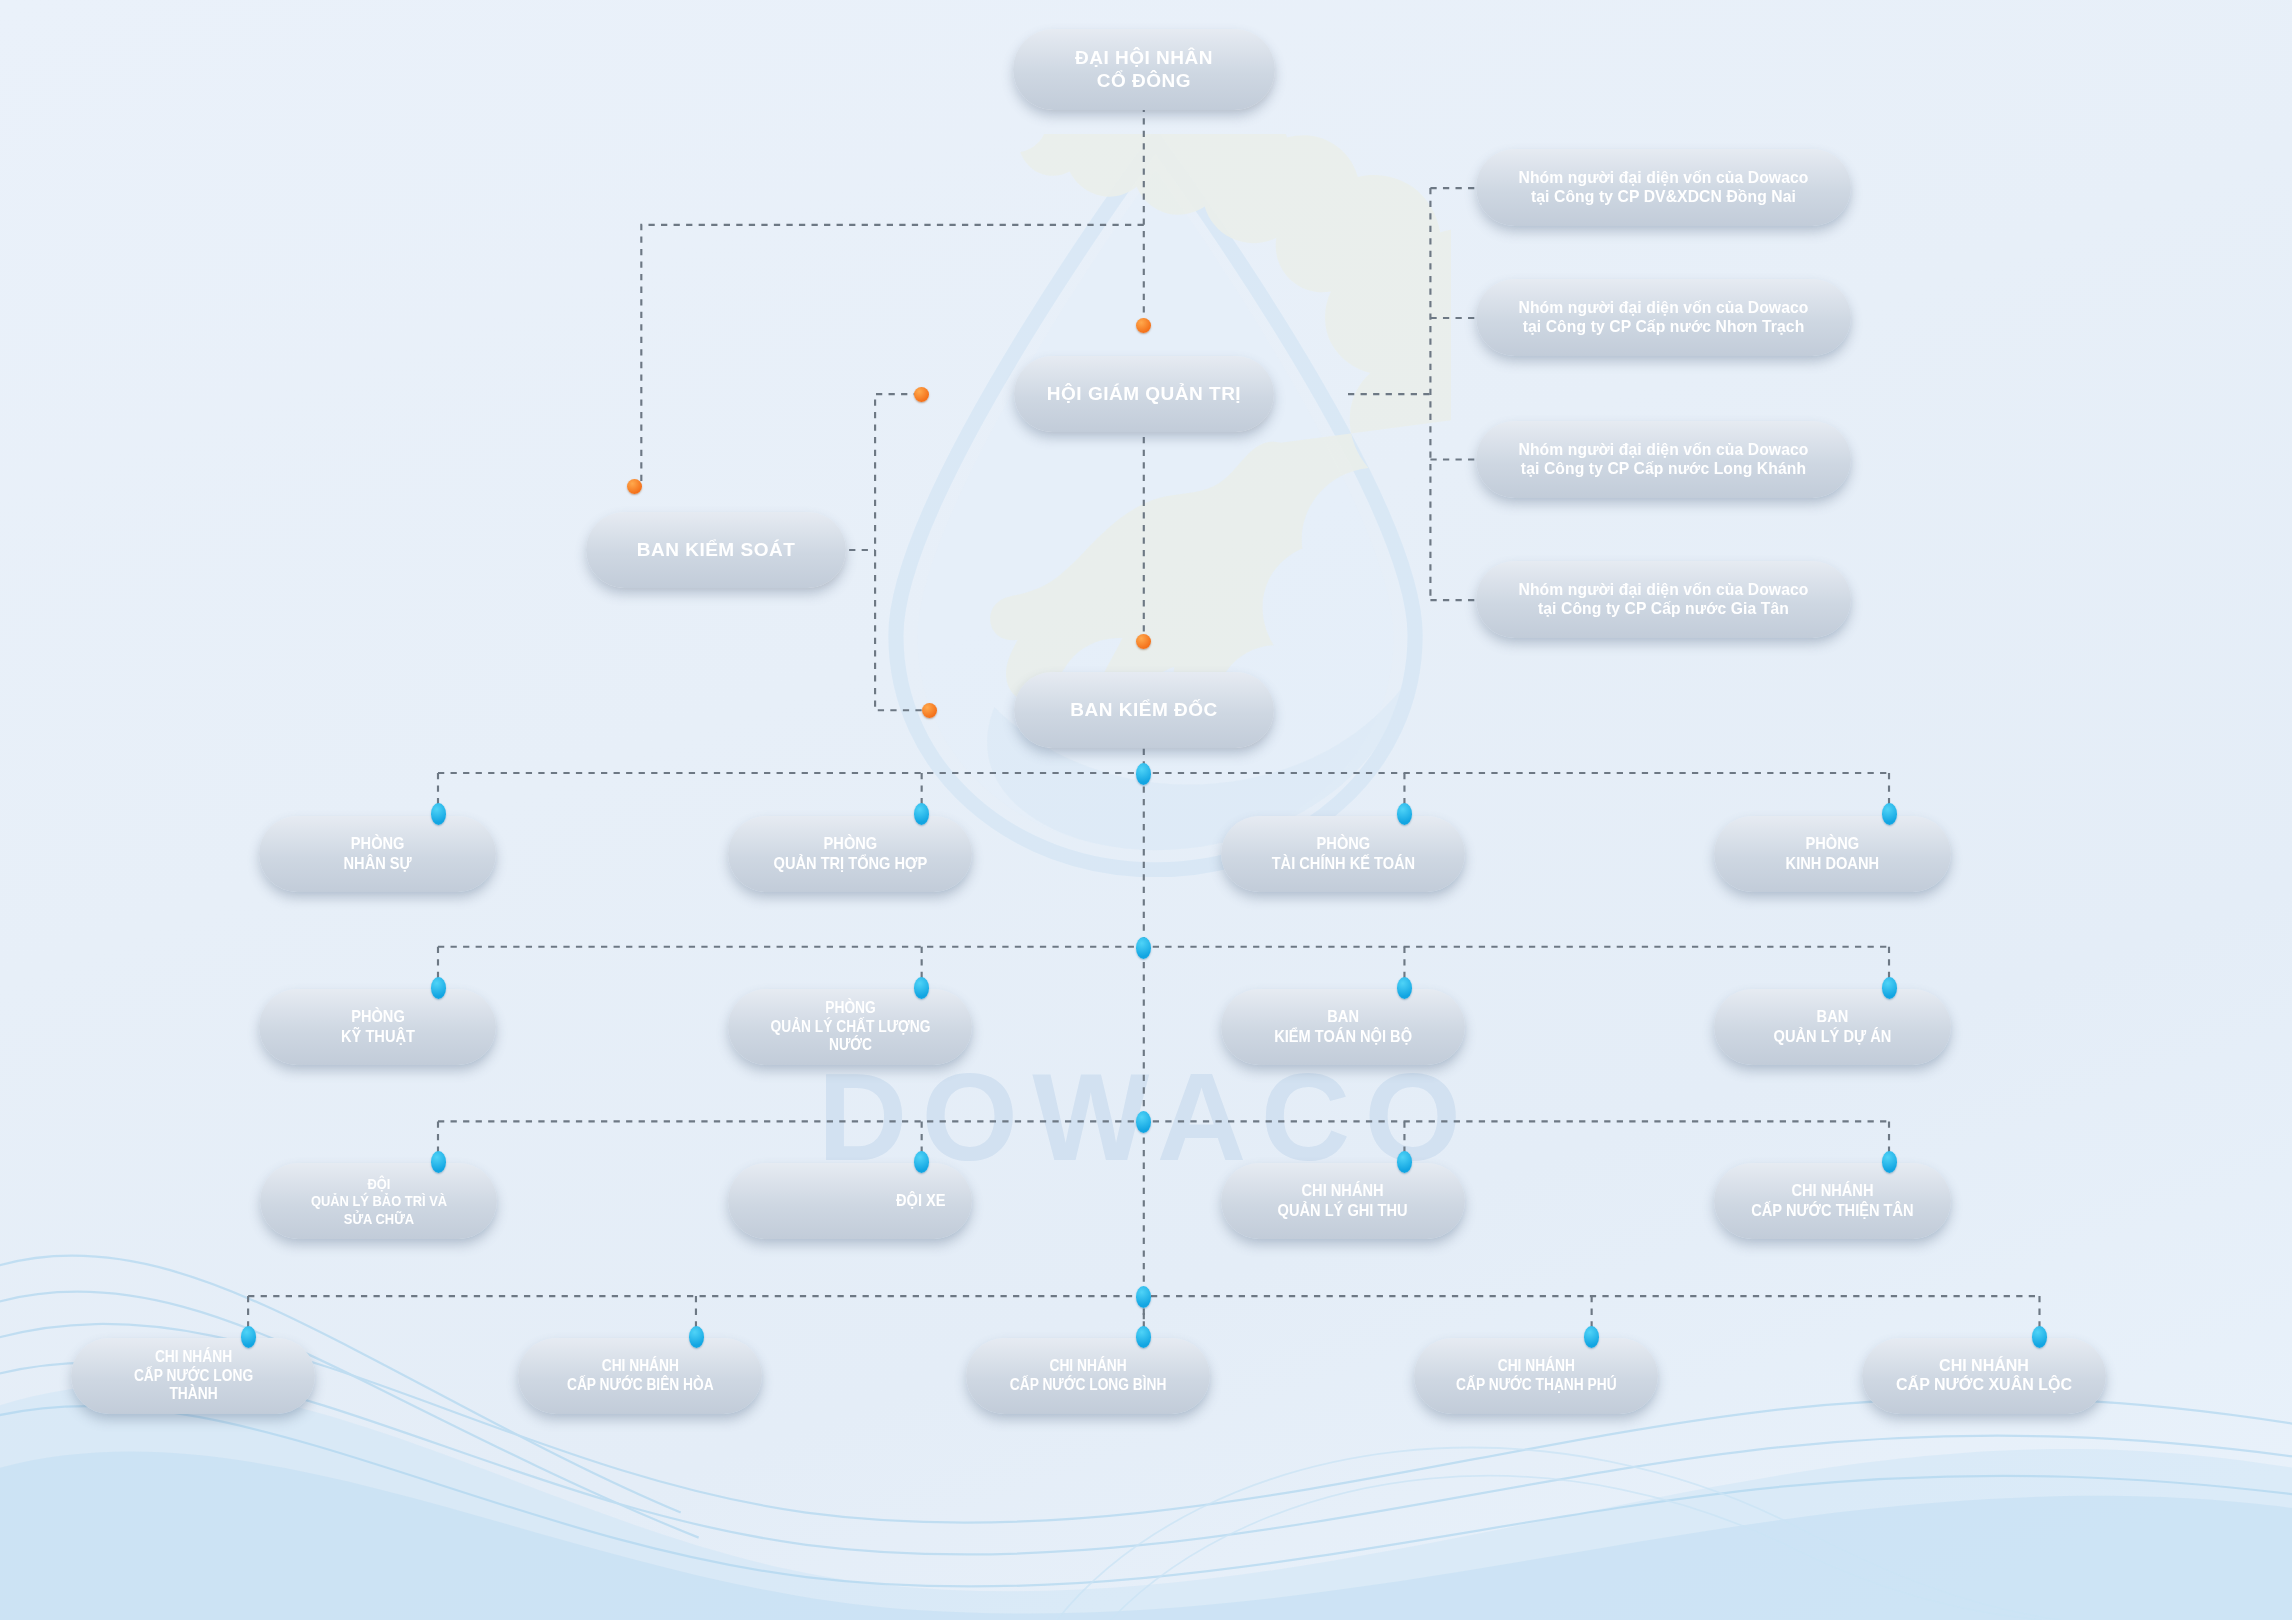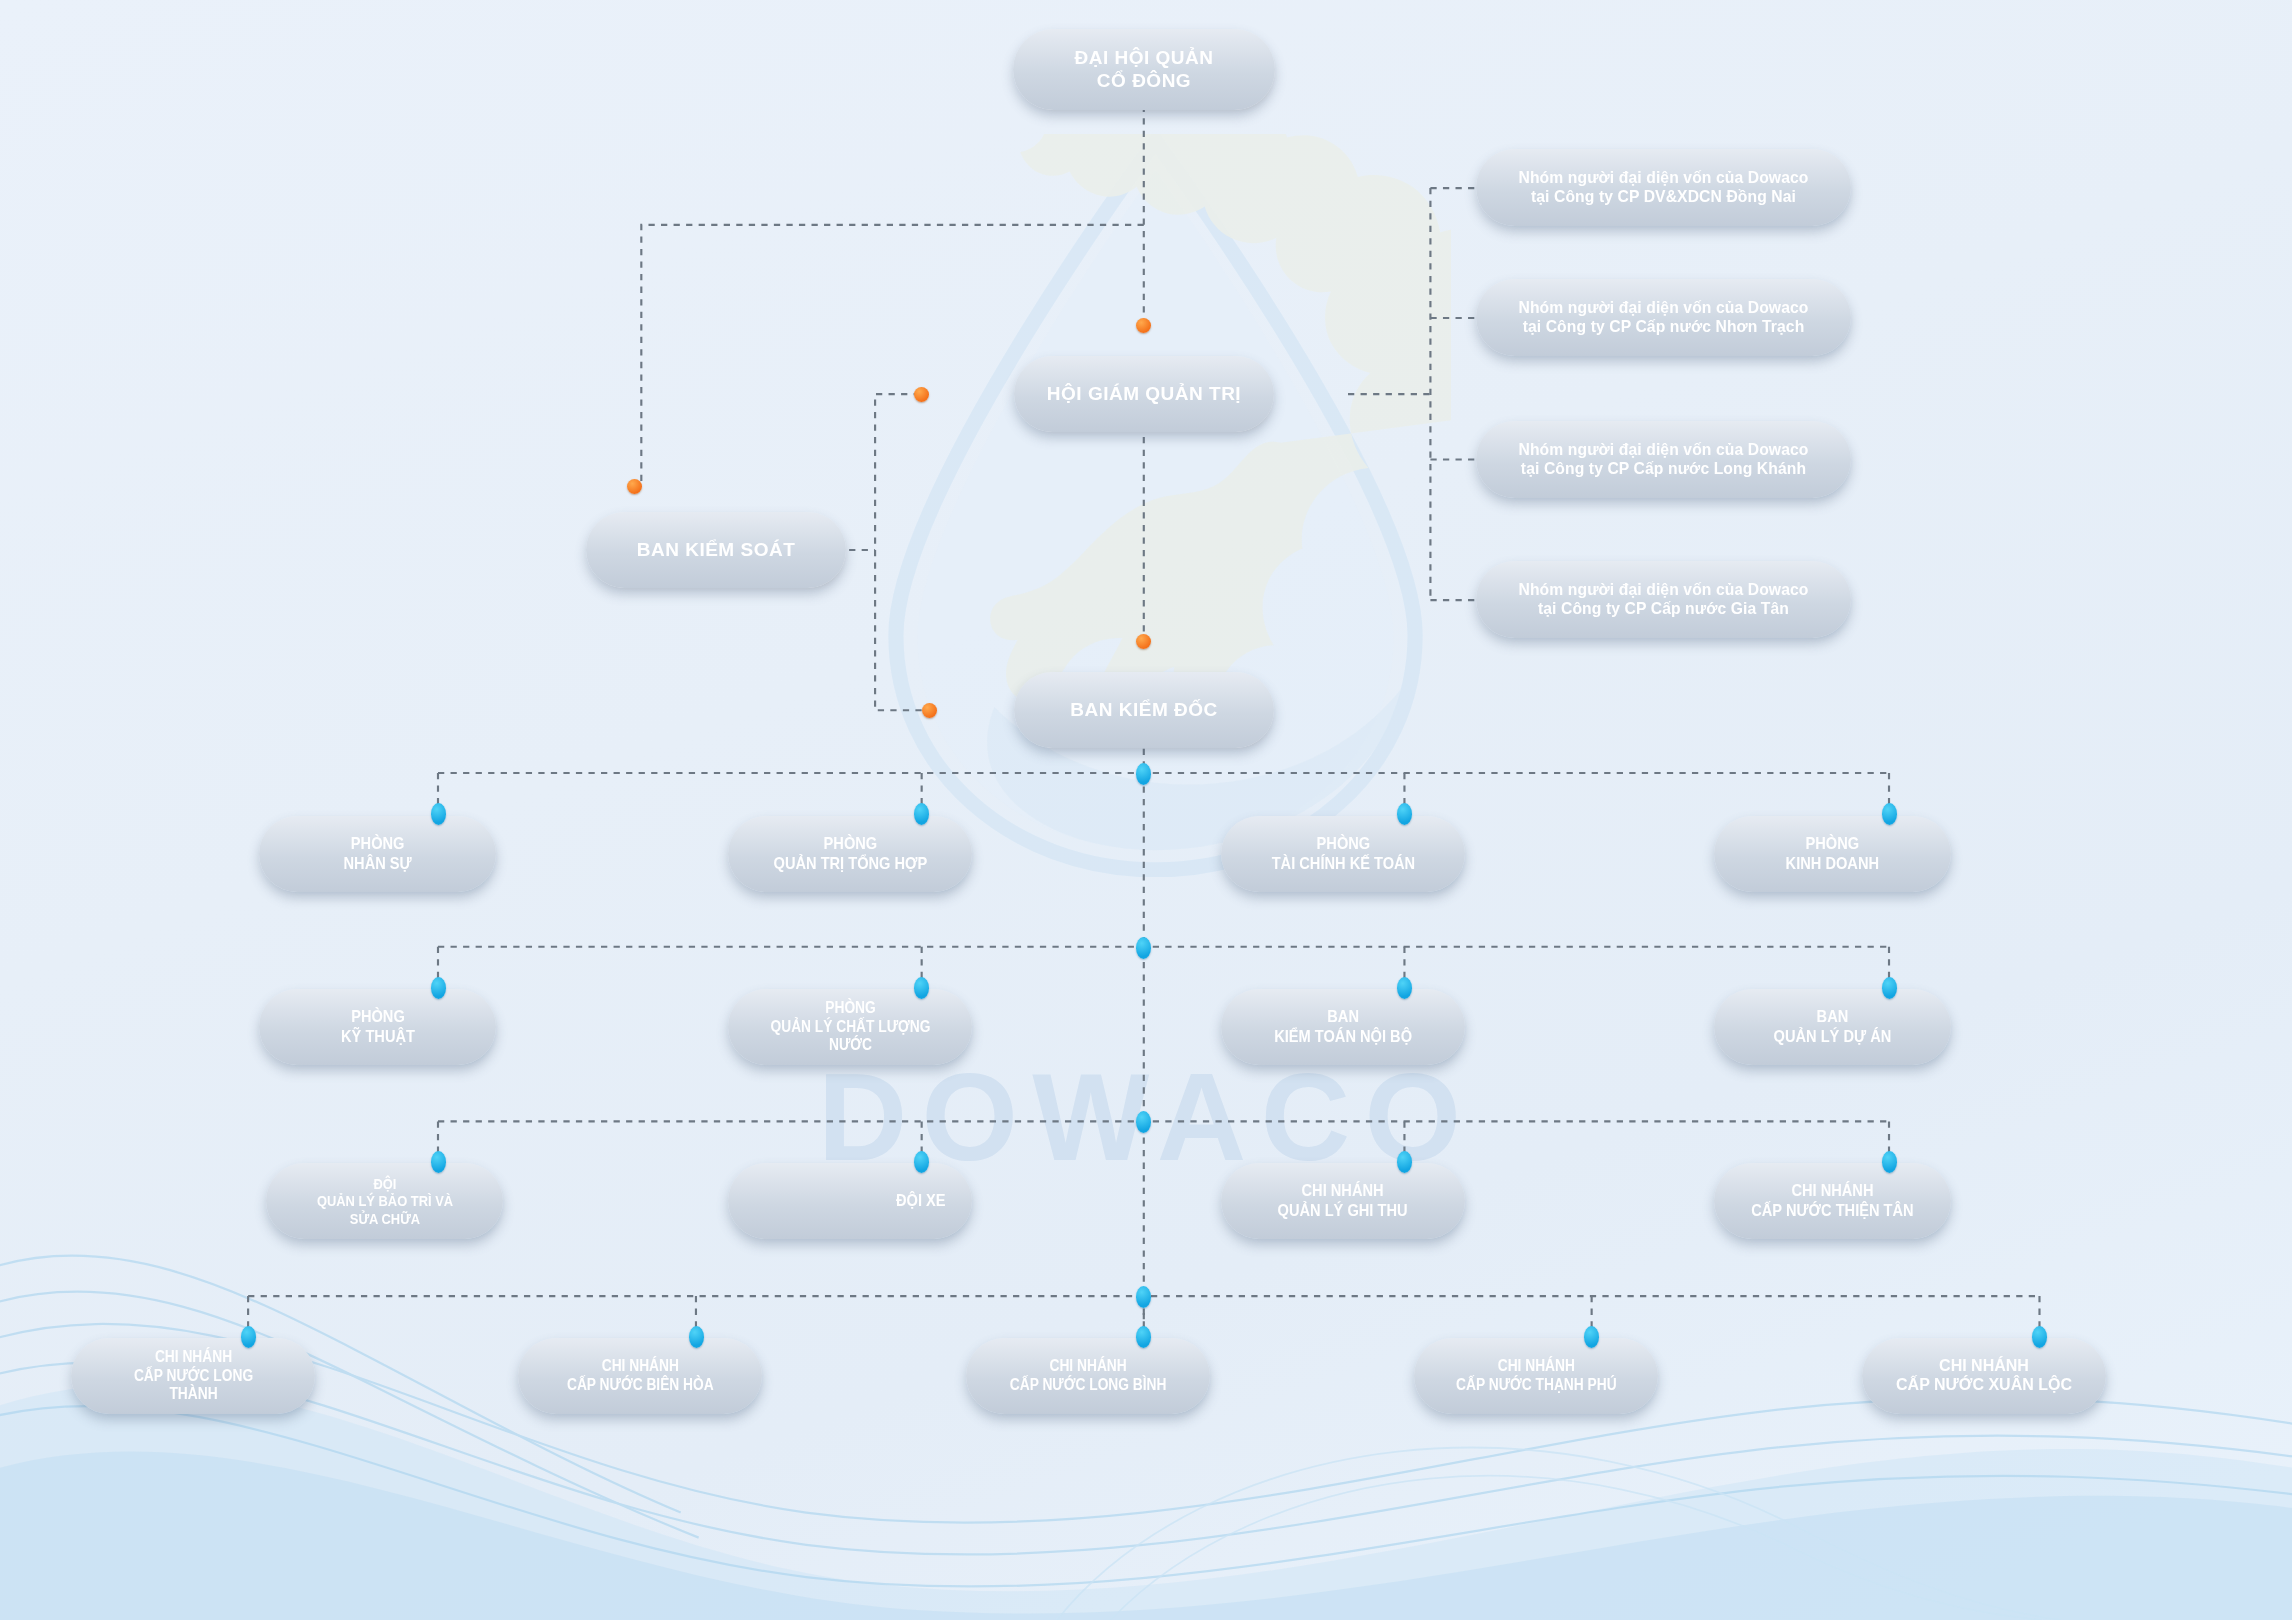--- a/index.html
+++ b/index.html
@@ -242,21 +242,21 @@
   <div class="dot dot-blue" style="left:1136px; top:1111px;"></div>
 
   <div class="dot dot-blue" style="left:241px;  top:1326px;"></div>
   <div class="dot dot-blue" style="left:689px;  top:1326px;"></div>
   <div class="dot dot-blue" style="left:1136px; top:1326px;"></div>
   <div class="dot dot-blue" style="left:1584px; top:1326px;"></div>
   <div class="dot dot-blue" style="left:2032px; top:1326px;"></div>
   <div class="dot dot-blue" style="left:1136px; top:1286px;"></div>
 
   <div class="node node-orange top-node" style="left:1023px; top:39px;">
-    <span>ĐẠI HỘI QUẢN
+    <span>ĐẠI HỘI NHÂN
 CỔ ĐÔNG</span>
   </div>
 
   <div class="node node-orange mid-node" style="left:1024px; top:366px;">
     <span>HỘI GIÁM QUẢN TRỊ</span>
   </div>
 
   <div class="node node-orange mid-node" style="left:596px; top:522px;">
     <span>BAN KIỂM SOÁT</span>
   </div>
@@ -309,21 +309,21 @@
   </div>
   <div class="node node-blue dept-node-wide" style="left:1231px; top:999px;">
     <span class="cond">BAN
 KIỂM TOÁN NỘI BỘ</span>
   </div>
   <div class="node node-blue dept-node" style="left:1724px; top:999px;">
     <span class="cond">BAN
 QUẢN LÝ DỰ ÁN</span>
   </div>
 
-  <div class="node node-blue dept-node" style="left:276px; top:1173px;">
+  <div class="node node-blue dept-node" style="left:270px; top:1173px;">
     <span class="cond" style="font-size:15px;">ĐỘI
 QUẢN LÝ BẢO TRÌ VÀ SỬA CHỮA</span>
   </div>
   <div class="node node-blue dept-node-wide" style="left:738px; top:1173px;justify-content:flex-end;">
     <span class="cond">ĐỘI XE</span>
   </div>
   <div class="node node-blue dept-node-wide" style="left:1231px; top:1173px;">
     <span class="cond">CHI NHÁNH
 QUẢN LÝ GHI THU</span>
   </div>

